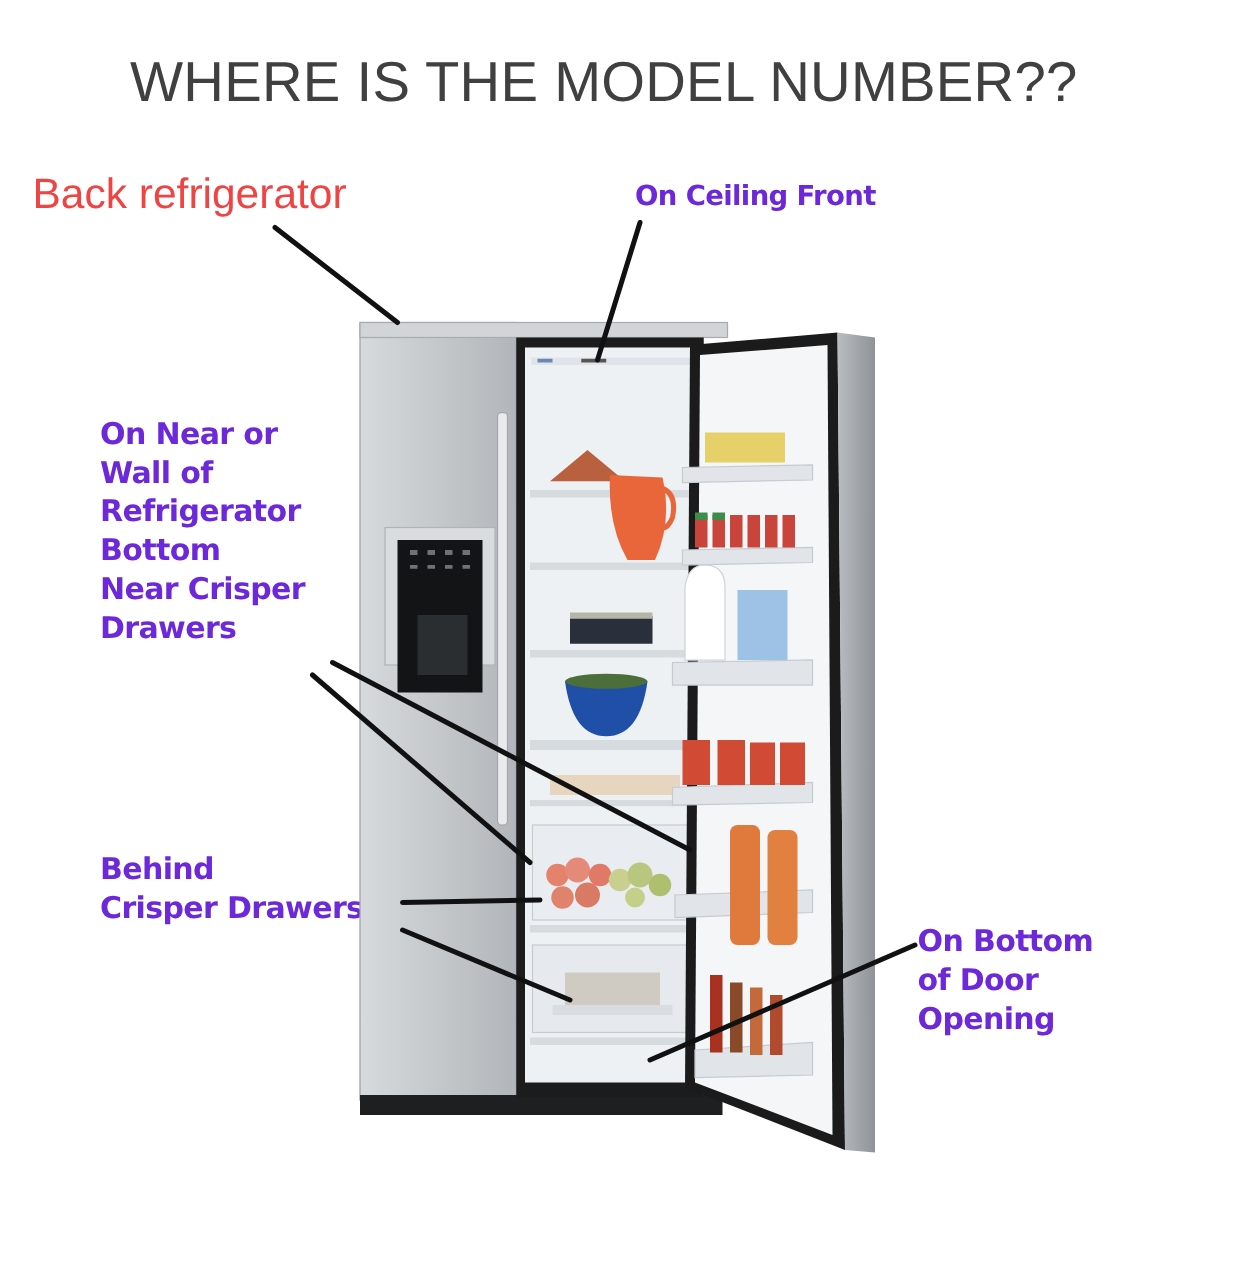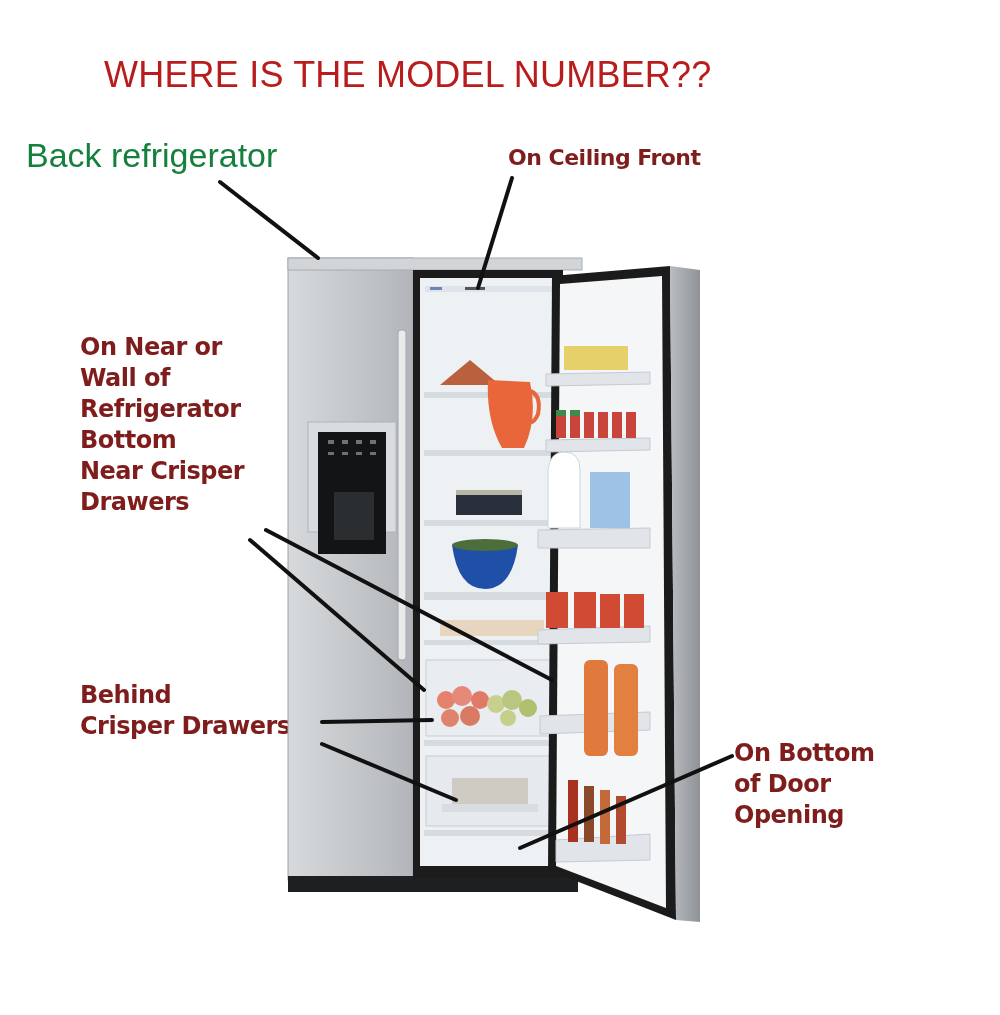--- a/index.html
+++ b/index.html
@@ -1,19 +1,19 @@
 <!DOCTYPE html>
 <html><head>
 <meta charset="utf-8">
 <style>
   html, body { margin: 0; padding: 0; background: #ffffff; }
   body { width: 1000px; height: 1015px; position: relative; overflow: hidden; font-family: "DejaVu Sans", sans-serif; color: #111; }
-  .title { position: absolute; left: 104px; top: 54px; font-family: "Liberation Sans", sans-serif; font-size: 36px; color: #b91c1c; letter-spacing: 0.2px; }
-  .label-back { position: absolute; left: 26px; top: 136px; font-family: "Liberation Sans", sans-serif; font-size: 34px; color: #15803d; }
-  .callout { position: absolute; font-family: "DejaVu Sans", sans-serif; font-weight: bold; color: #7f1d1d; line-height: 31px; font-size: 24px; letter-spacing: -0.5px; }
+  .title { position: absolute; left: 104px; top: 40px; font-family: "Liberation Sans", sans-serif; font-size: 45px; color: #404040; letter-spacing: 0.2px; }
+  .label-back { position: absolute; left: 26px; top: 136px; font-family: "Liberation Sans", sans-serif; font-size: 34px; color: #ef4444; }
+  .callout { position: absolute; font-family: "DejaVu Sans", sans-serif; font-weight: bold; color: #6d28d9; line-height: 31px; font-size: 24px; letter-spacing: -0.5px; }
   .callout span { display: block; white-space: nowrap; }
   .lbl-ceiling { left: 508px; top: 142px; font-size: 22px; }
   .lbl-wall { left: 80px; top: 332px; }
   .lbl-behind { left: 80px; top: 680px; }
   .lbl-bottom { left: 734px; top: 738px; }
   svg.scene { position: absolute; left: 0; top: 0; }
 </style>
 </head>
 <body>
 

